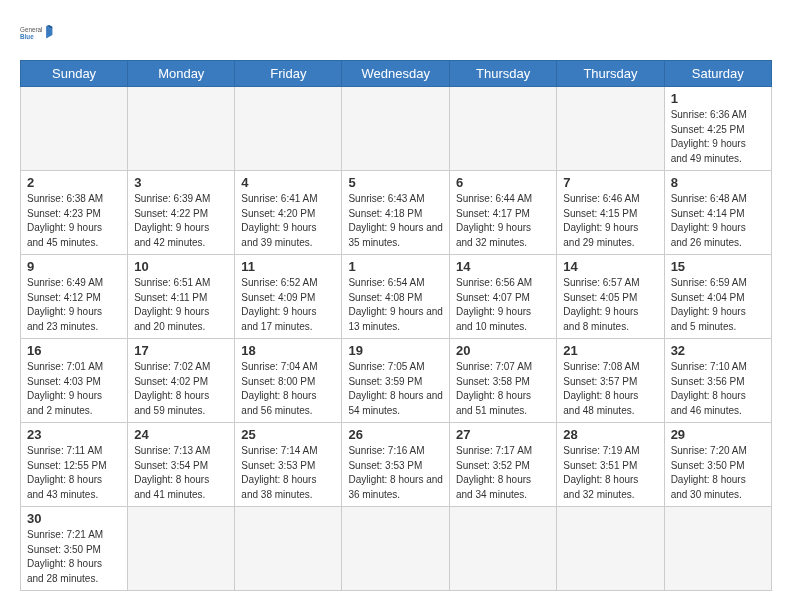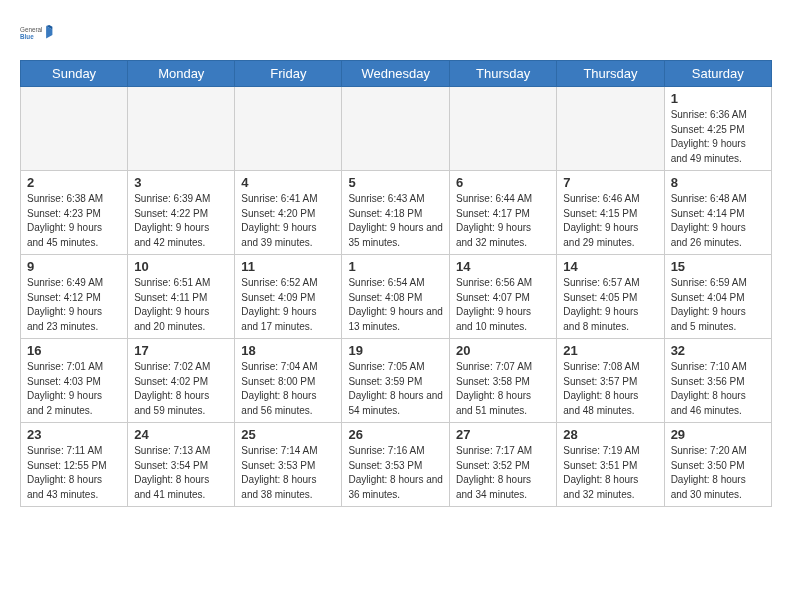--- a/index.html
+++ b/index.html
@@ -299,15 +299,29 @@
 Sunset: 3:51 PM
 Daylight: 8 hours and 32 minutes.</div>
           </td>
           <td>
             <span class="day-num">29</span>
             <div class="day-info">Sunrise: 7:20 AM
 Sunset: 3:50 PM
 Daylight: 8 hours and 30 minutes.</div>
           </td>
         </tr>
+        <tr>
+          <td>
+            <span class="day-num">30</span>
+            <div class="day-info">Sunrise: 7:21 AM
+Sunset: 3:50 PM
+Daylight: 8 hours and 28 minutes.</div>
+          </td>
+          <td class="empty"></td>
+          <td class="empty"></td>
+          <td class="empty"></td>
+          <td class="empty"></td>
+          <td class="empty"></td>
+          <td class="empty"></td>
+        </tr>
       </tbody>
   </table>
 </div>
 
 </body></html>

